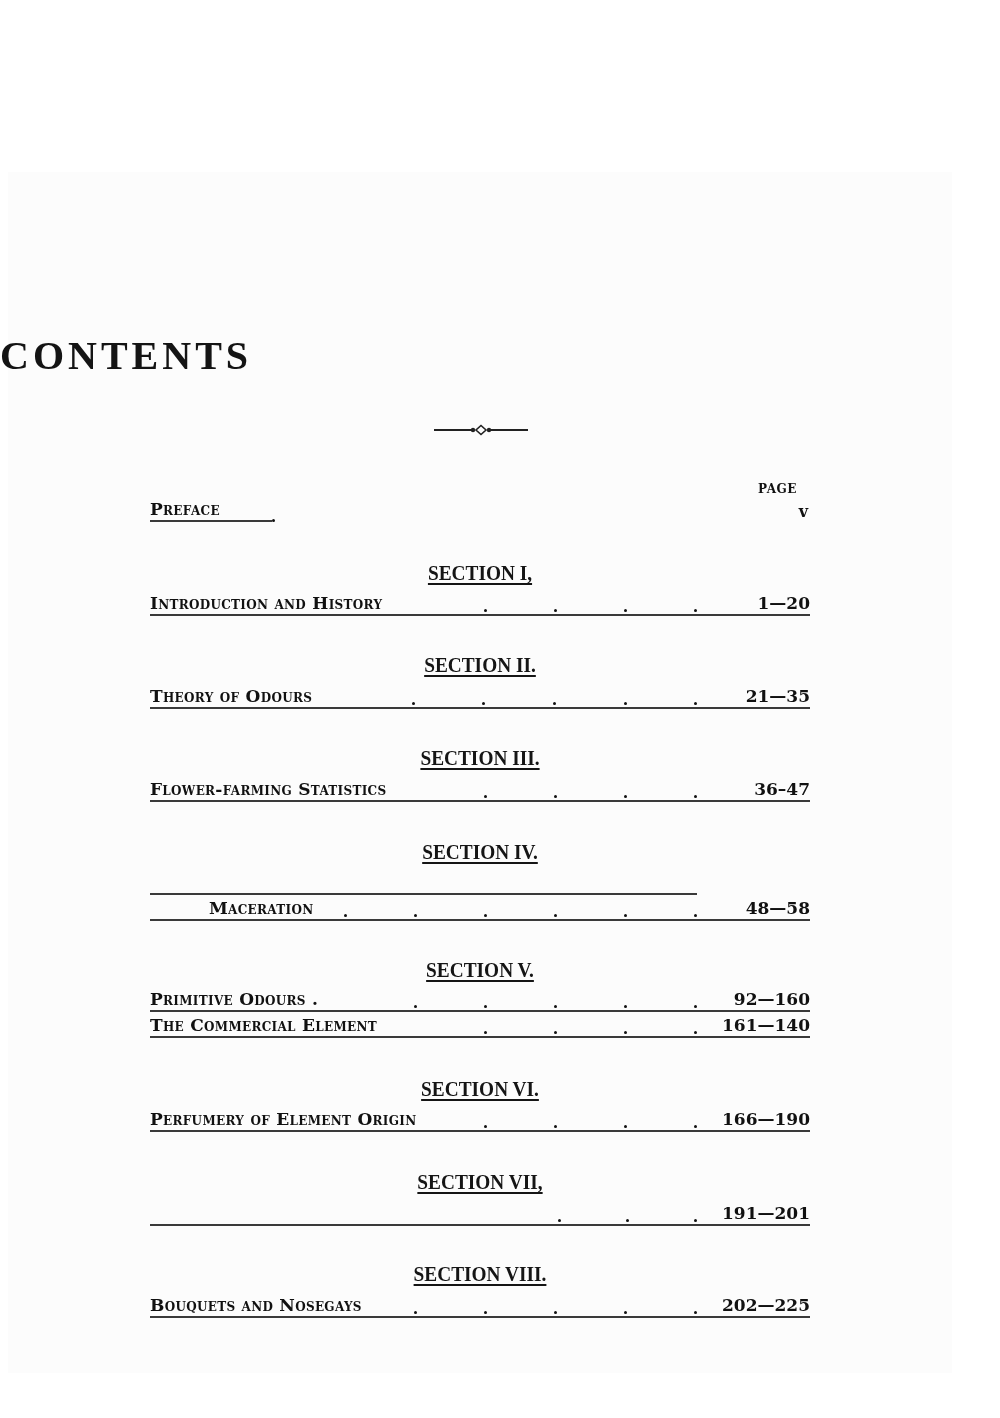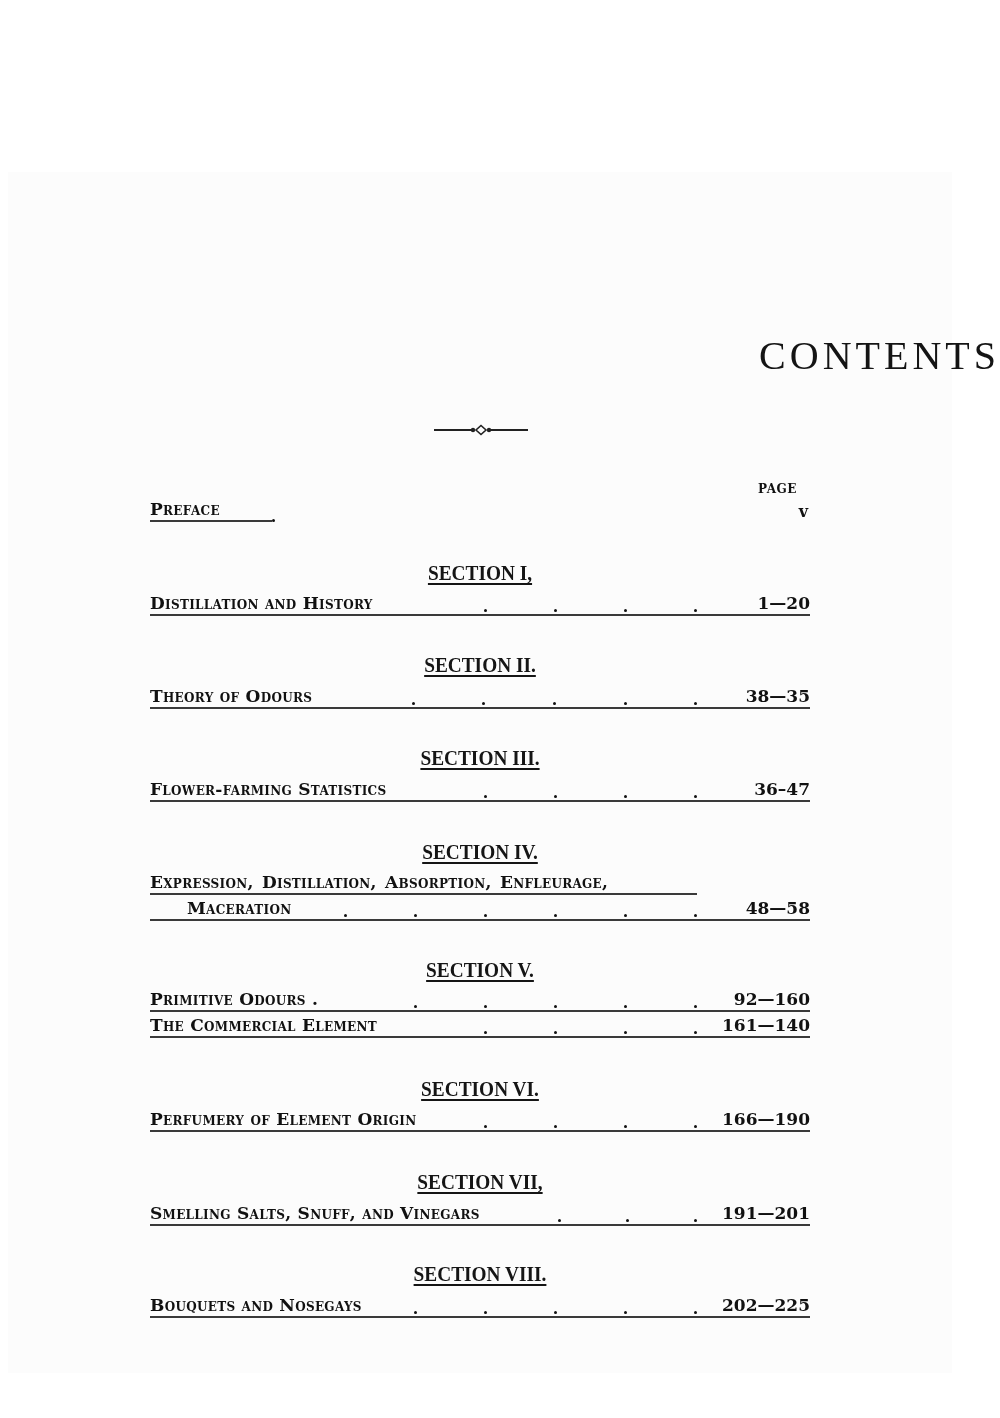--- a/index.html
+++ b/index.html
@@ -21,28 +21,27 @@
       top: 172px;
       width: 944px;
       height: 1201px;
       background: #fcfcfc;
     }
     .title {
       position: absolute;
       left: 0;
       width: 964px;
       top: 334px;
-      text-align: right;
+      text-align: left;
       font-family: "Liberation Serif", "DejaVu Serif", serif;
       font-size: 40px;
       letter-spacing: 4px;
-      font-weight: normal;
+      font-weight: bold;
       color: #141414;
       line-height: 44px;
-      margin-left: 36px;
     }
     .ornament {
       position: absolute;
       left: 434px;
       top: 424px;
       width: 94px;
       height: 12px;
     }
     .page-label {
       position: absolute;
@@ -142,65 +141,64 @@
   <span class="label">Preface</span>
   <div class="dots">
     <span class="dot" style="left:122px; bottom:-4px;"></span>
   </div>
   <span class="pages" style="bottom:1px; font-size:16px; right:2px;">v</span>
 </div>
 
 <div class="section-heading" style="top:561px;">SECTION I,</div>
 <div class="row" style="top:590px;">
   <div class="underline"></div>
-  <span class="label">Distillation and History</span>
+  <span class="label">Introduction and History</span>
   <div class="dots">
     <span class="dot" style="left:334px;"></span>
     <span class="dot" style="left:404px;"></span>
     <span class="dot" style="left:474px;"></span>
     <span class="dot" style="left:544px;"></span>
   </div>
   <span class="pages">1—20</span>
 </div>
 
 <div class="section-heading" style="top:653px;">SECTION II.</div>
 <div class="row" style="top:683px;">
   <div class="underline"></div>
   <span class="label">Theory of Odours</span>
   <div class="dots">
     <span class="dot" style="left:262px;"></span>
     <span class="dot" style="left:332px;"></span>
     <span class="dot" style="left:403px;"></span>
     <span class="dot" style="left:474px;"></span>
     <span class="dot" style="left:544px;"></span>
   </div>
-  <span class="pages">38—35</span>
+  <span class="pages">21—35</span>
 </div>
 
 <div class="section-heading" style="top:746px;">SECTION III.</div>
 <div class="row" style="top:776px;">
   <div class="underline"></div>
   <span class="label">Flower-farming Statistics</span>
   <div class="dots">
     <span class="dot" style="left:334px;"></span>
     <span class="dot" style="left:404px;"></span>
     <span class="dot" style="left:474px;"></span>
     <span class="dot" style="left:544px;"></span>
   </div>
   <span class="pages">36–47</span>
 </div>
 
 <div class="section-heading" style="top:840px;">SECTION IV.</div>
 <div class="row" style="top:869px; width:547px;">
   <div class="underline"></div>
-  <span class="label" style="word-spacing:2px;">Expression,  Distillation,  Absorption,  Enfleurage,</span>
 </div>
 <div class="row" style="top:895px;">
   <div class="underline"></div>
-  <span class="label" style="left:37px;">Maceration</span>
+  <span class="label" style="left:59px;">Maceration</span>
   <div class="dots">
     <span class="dot" style="left:194px;"></span>
     <span class="dot" style="left:264px;"></span>
     <span class="dot" style="left:334px;"></span>
     <span class="dot" style="left:404px;"></span>
     <span class="dot" style="left:474px;"></span>
     <span class="dot" style="left:544px;"></span>
   </div>
   <span class="pages">48—58</span>
 </div>
@@ -239,21 +237,20 @@
     <span class="dot" style="left:404px;"></span>
     <span class="dot" style="left:474px;"></span>
     <span class="dot" style="left:544px;"></span>
   </div>
   <span class="pages">166—190</span>
 </div>
 
 <div class="section-heading" style="top:1170px;">SECTION VII,</div>
 <div class="row" style="top:1200px;">
   <div class="underline"></div>
-  <span class="label">Smelling Salts, Snuff, and Vinegars</span>
   <div class="dots">
     <span class="dot" style="left:408px;"></span>
     <span class="dot" style="left:476px;"></span>
     <span class="dot" style="left:544px;"></span>
   </div>
   <span class="pages">191—201</span>
 </div>
 
 <div class="section-heading" style="top:1262px;">SECTION VIII.</div>
 <div class="row" style="top:1292px;">

